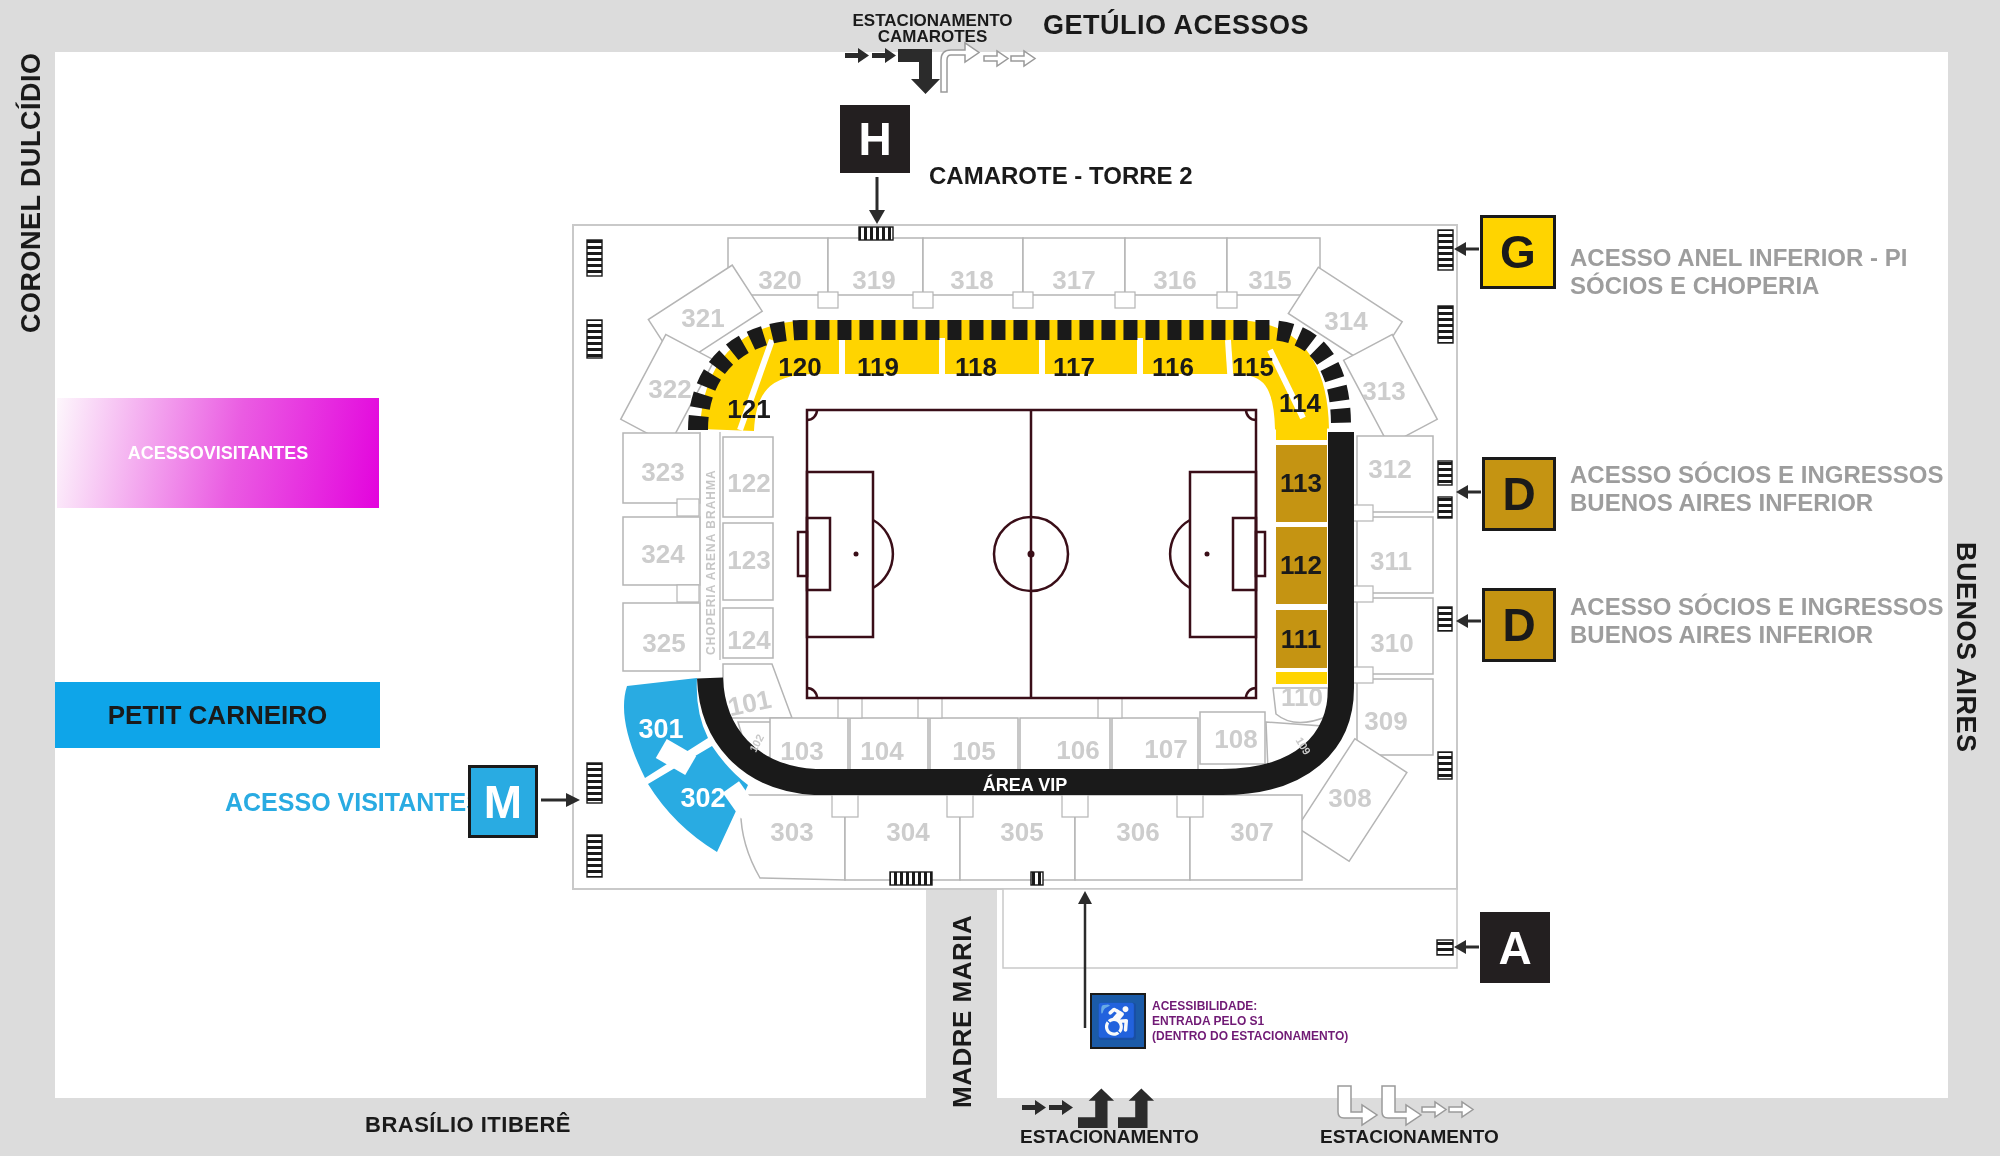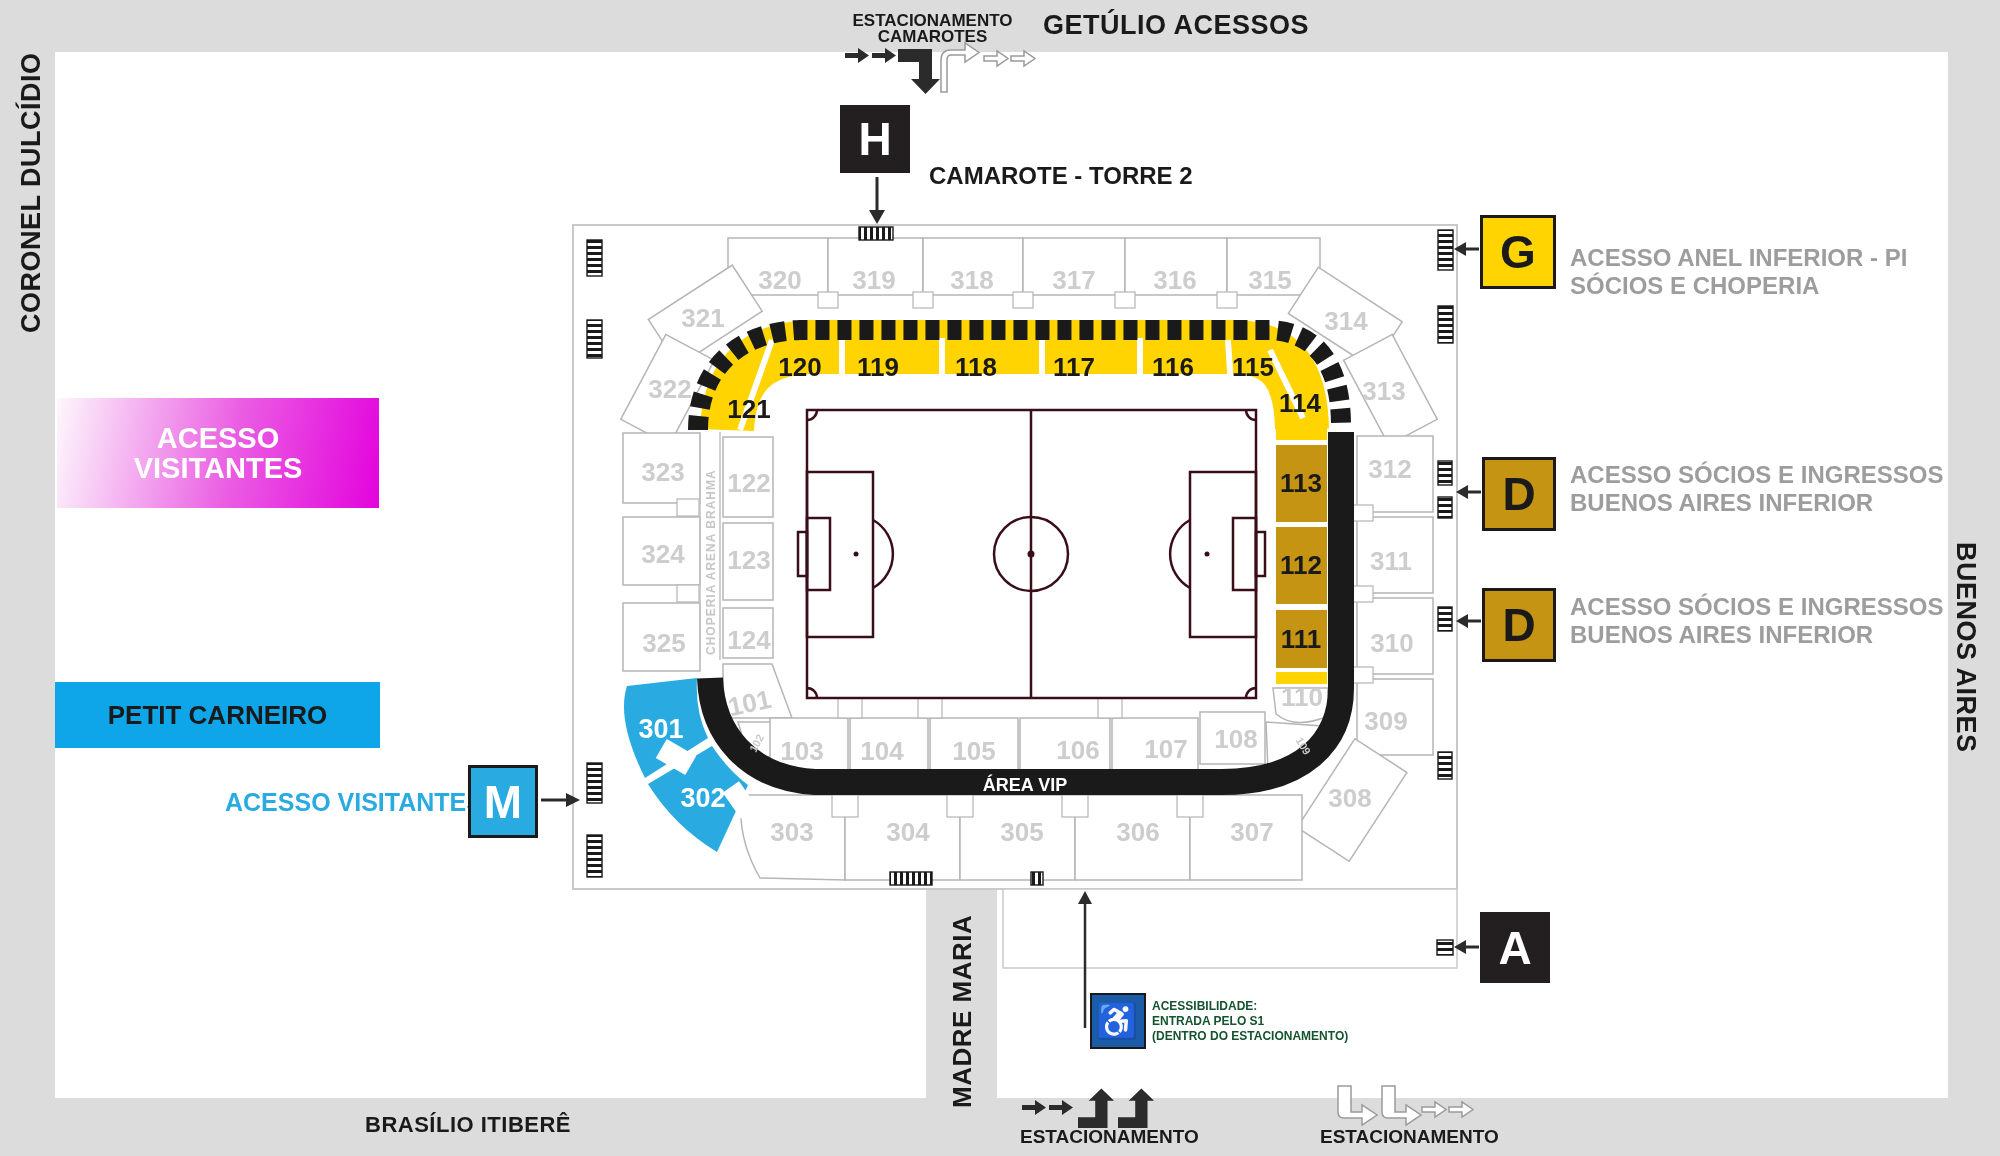--- a/index.html
+++ b/index.html
@@ -41,21 +41,21 @@
   <div class="band" style="left:926px;top:889px;width:71px;height:267px;"></div>
 
   <div class="street" style="left:1043px;top:10px;">GETÚLIO ACESSOS</div>
   <div class="street vlabel" style="left:16px;top:333px;">CORONEL DULCÍDIO</div>
   <div class="street vlabel-cw" style="left:1981px;top:542px;">BUENOS AIRES</div>
   <div class="street" style="left:365px;top:1112px;font-size:22px;">BRASÍLIO ITIBERÊ</div>
   <div class="street vlabel" style="left:947px;top:1108px;font-size:26px;">MADRE MARIA</div>
 
   <div class="abs" style="left:55px;top:682px;width:325px;height:66px;background:#0ea5e9;display:flex;align-items:center;justify-content:center;font-size:26px;color:#1a1a1a;">PETIT CARNEIRO</div>
 
-  <div class="abs" style="left:57px;top:398px;width:322px;height:110px;background:linear-gradient(100deg,#fdf7fc 0%,#ea5ce2 55%,#E303DD 100%);display:flex;flex-direction:column;align-items:center;justify-content:center;color:#fff;font-size:29px;line-height:30px;">
+  <div class="abs" style="left:57px;top:398px;width:322px;height:110px;background:linear-gradient(100deg,#fdf7fc 0%,#ea5ce2 55%,#E303DD 100%);display:flex;flex-direction:row;align-items:center;justify-content:center;color:#fff;font-size:18px;line-height:30px;">
     <span>ACESSO</span>
     <span>VISITANTES</span>
   </div>
 
   <div class="abs smalltext" style="left:845px;top:13px;width:175px;">
     <div>ESTACIONAMENTO</div>
     <div>CAMAROTES</div>
   </div>
 
   <div class="letterbox dark" style="left:840px;top:105px;width:70px;height:68px;">
@@ -92,21 +92,21 @@
     </div>
 
   <div class="abs" style="left:225px;top:788px;width:238px;font-size:25px;color:#29ABE2;white-space:nowrap;">ACESSO VISITANTES</div>
   <div class="letterbox" style="left:468px;top:765px;width:64px;height:67px;background:#29ABE2;border:3px solid #1a1a1a;color:#fff;">
       <span>M</span>
     </div>
 
   <div class="abs" style="left:1090px;top:993px;width:52px;height:52px;background:#1B5BA8;border:2px solid #1a1a1a;display:flex;align-items:center;justify-content:center;color:#fff;font-size:34px;">
       <span>♿</span>
     </div>
-  <div class="abs" style="left:1152px;top:999px;font-size:12px;line-height:15px;color:#14532d;white-space:nowrap;">
+  <div class="abs" style="left:1152px;top:999px;font-size:12px;line-height:15px;color:#701a75;white-space:nowrap;">
     <div>ACESSIBILIDADE:</div>
     <div>ENTRADA PELO S1</div>
     <div>(DENTRO DO ESTACIONAMENTO)</div>
   </div>
 
   <div class="abs" style="left:1020px;top:1126px;font-size:19px;color:#1a1a1a;white-space:nowrap;">ESTACIONAMENTO</div>
   <div class="abs" style="left:1320px;top:1126px;font-size:19px;color:#1a1a1a;white-space:nowrap;">ESTACIONAMENTO</div>
 
   <svg class="abs" style="left:0;top:0;" width="2000" height="1156" viewBox="0 0 2000 1156">
     <defs>

